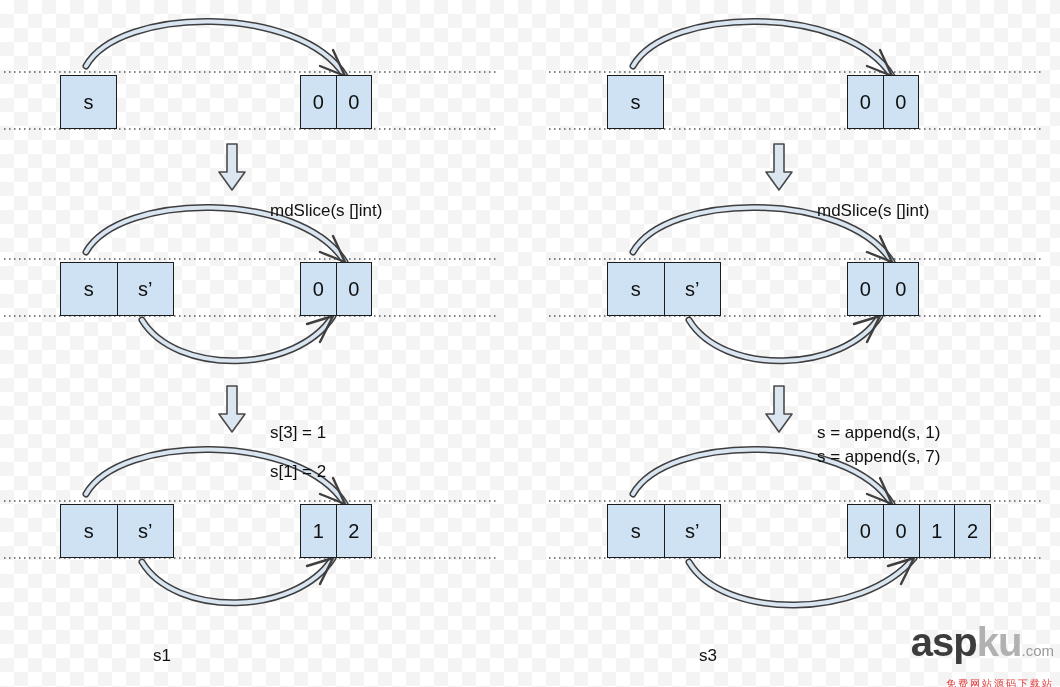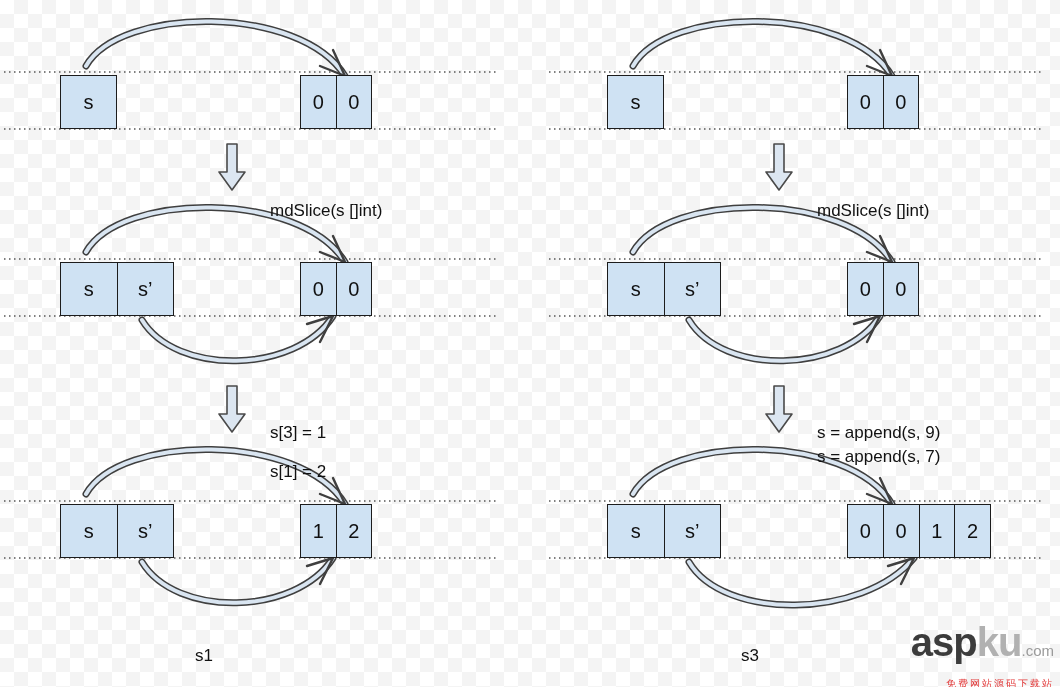--- a/index.html
+++ b/index.html
@@ -19,21 +19,21 @@
   .boxgroup{
     position:absolute;display:flex;box-sizing:border-box;
     border:1.6px solid #1c1c1c;background:#cfe2f3;
   }
   .cell{
     flex:1;display:flex;align-items:center;justify-content:center;
     font-size:20px;color:#101010;border-left:1.6px solid #1c1c1c;
   }
   .cell:first-child{border-left:none;}
   .steplabel{position:absolute;font-size:17px;color:#111;white-space:nowrap;margin-top:36px;}
-  .caption{position:absolute;font-size:17px;color:#111;text-align:right;width:60px;}
+  .caption{position:absolute;font-size:17px;color:#111;text-align:left;width:60px;}
   .watermark{position:absolute;left:882px;top:622px;width:172px;text-align:right;line-height:1;}
   .brand{font-weight:bold;font-size:40px;letter-spacing:-1px;}
   .brand .dark{color:#3c3c3c;}
   .brand .light{color:#b1b1b1;}
   .brand .suffix{font-size:15px;font-weight:normal;color:#9b9b9b;letter-spacing:0;}
   .tagline{font-size:10px;color:#e23b3b;letter-spacing:2px;margin-top:17px;}
 </style>
 </head>
 <body>
 
@@ -169,21 +169,21 @@
     <div class="cell">0</div>
     <div class="cell">1</div>
     <div class="cell">2</div>
   </div>
 
   <div class="steplabel" style="left:270px;top:165px">mdSlice(s []int)</div>
   <div class="steplabel" style="left:270px;top:387px">s[3] = 1</div>
   <div class="steplabel" style="left:270px;top:426px">s[1] = 2</div>
 
   <div class="steplabel" style="left:817px;top:165px">mdSlice(s []int)</div>
-  <div class="steplabel" style="left:817px;top:387px">s = append(s, 9)</div>
+  <div class="steplabel" style="left:817px;top:387px">s = append(s, 1)</div>
   <div class="steplabel" style="left:817px;top:411px">s = append(s, 7)</div>
 
   <div class="caption" style="left:153px;top:646px">s1</div>
   <div class="caption" style="left:699px;top:646px">s3</div>
 
   <div class="watermark">
     <div class="brand"><span class="dark">asp</span><span class="light">ku</span><span class="suffix">.com</span></div>
     <div class="tagline">免费网站源码下载站</div>
   </div>
 

